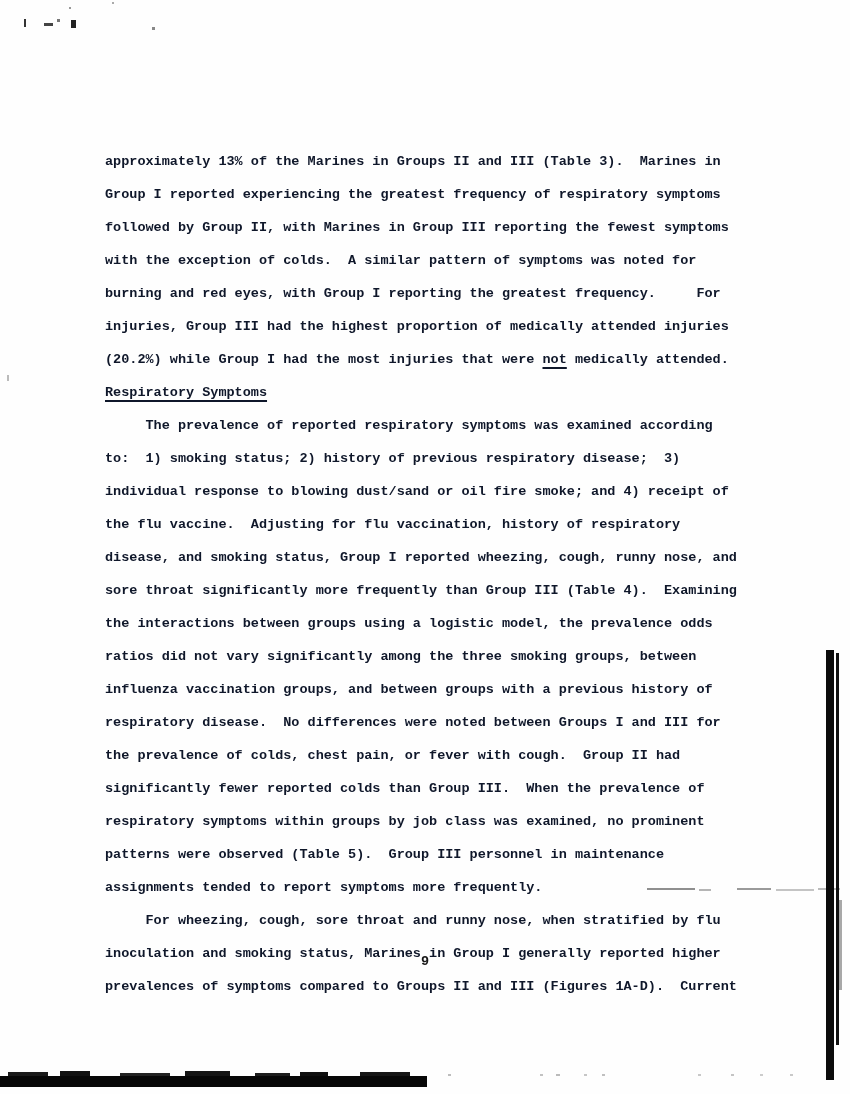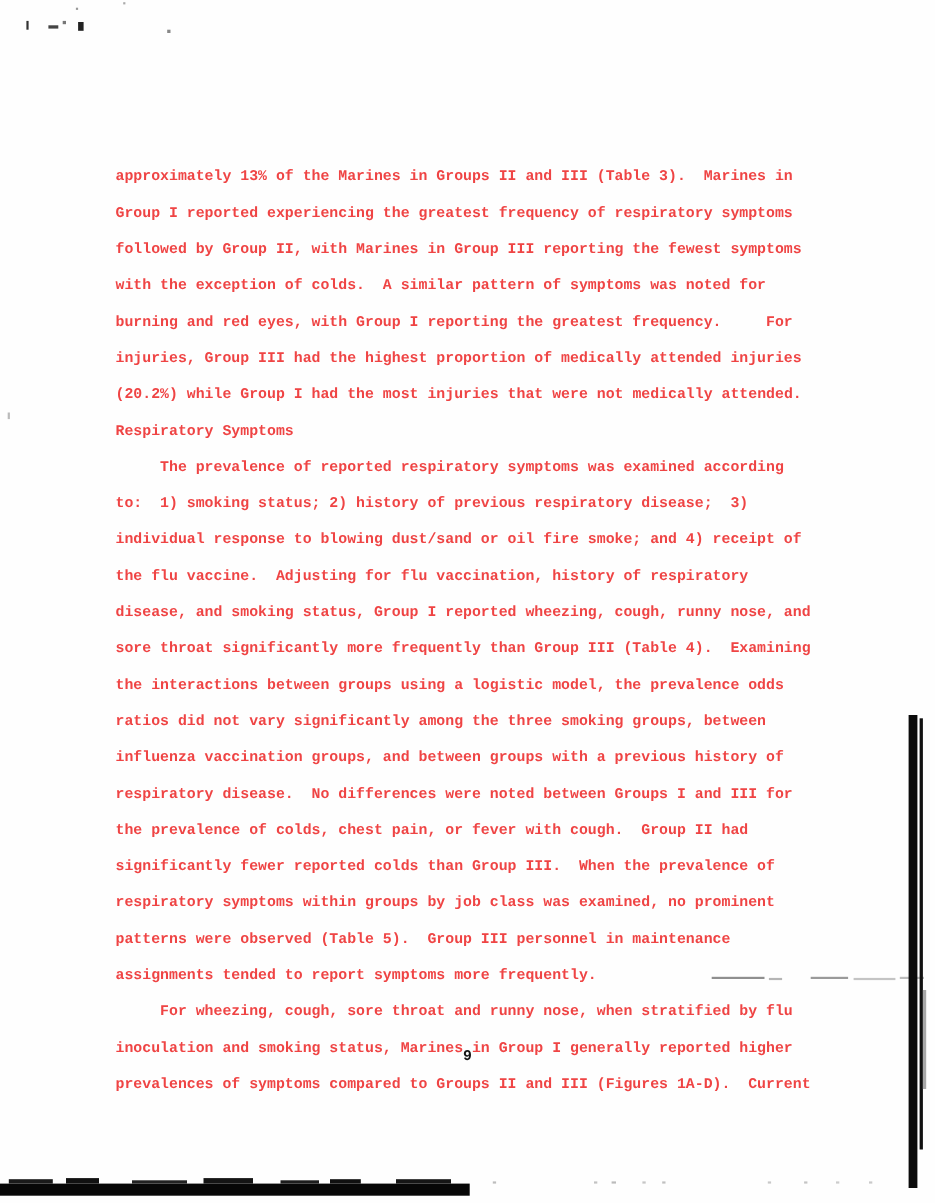--- a/index.html
+++ b/index.html
@@ -16,28 +16,29 @@
     font-family: "Liberation Mono", "DejaVu Sans Mono", monospace;
   }
   .text-block {
     position: absolute;
     left: 105px;
     top: 79px;
     width: 660px;
     font-size: 13.5px;
     font-weight: 700;
     line-height: 33px;
-    color: #ef4444;
+    color: #0f172a;
     white-space: pre;
     letter-spacing: 0px;
   }
   .line {
     height: 33px;
   }
   .u {
+    text-decoration: underline;
     text-underline-offset: 4px;
     text-decoration-thickness: 1.5px;
   }
   .page-number {
     position: absolute;
     left: 105px;
     top: 945px;
     width: 640px;
     text-align: center;
     font-size: 13.5px;

